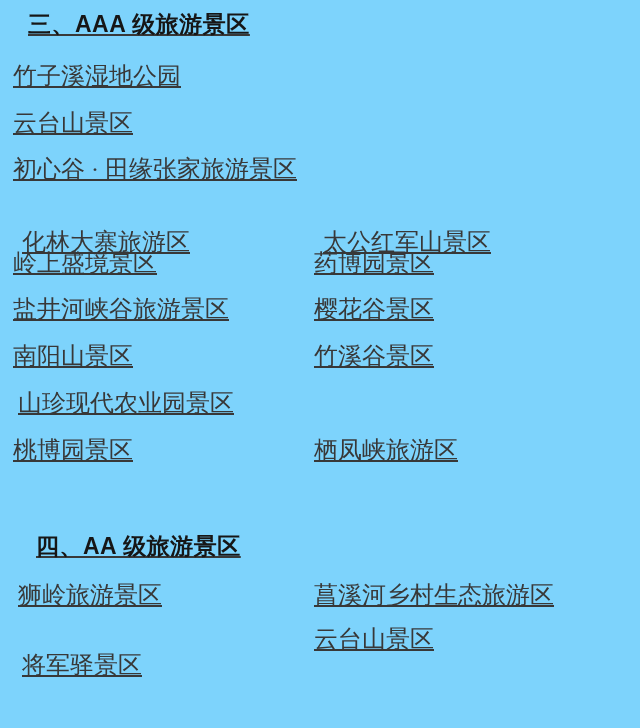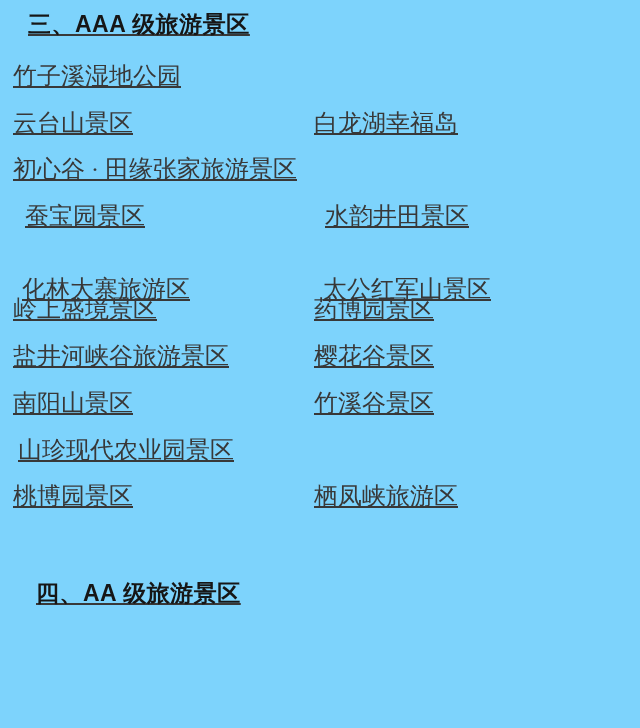--- a/index.html
+++ b/index.html
@@ -69,28 +69,23 @@
   <div class="doc">
 
     <div class="sec sec1">
       <div class="sec-heading">三、AAA 级旅游景区</div>
       <div class="rows">
         <div class="row">
           <div class="cell">竹子溪湿地公园</div>
         </div>
         <div class="row">
           <div class="cell">云台山景区</div>
-          <div class="cell">白龙湖幸福岛</div>
         </div>
         <div class="row">
           <div class="cell">初心谷 · 田缘张家旅游景区</div>
-        </div>
-        <div class="row">
-          <div class="cell ind12">蚕宝园景区</div>
-          <div class="cell ind11">水韵井田景区</div>
         </div>
         <div class="row">
           <div class="cell ind9">化林大寨旅游区</div>
           <div class="cell ind9">太公红军山景区</div>
         </div>
         <div class="row">
           <div class="cell">岭上盛境景区</div>
           <div class="cell">药博园景区</div>
         </div>
         <div class="row">
@@ -109,16 +104,26 @@
           <div class="cell">桃博园景区</div>
           <div class="cell">栖凤峡旅游区</div>
         </div>
       </div>
     </div>
 
     <div class="gap-between-sections"></div>
 
     <div class="sec sec2">
       <div class="sec-heading">四、AA 级旅游景区</div>
+      <div class="rows">
+        <div class="row">
+          <div class="cell ind5">狮岭旅游景区</div>
+          <div class="cell">菖溪河乡村生态旅游区</div>
+        </div>
+        <div class="row">
+          <div class="cell ind9">将军驿景区</div>
+          <div class="cell">云台山景区</div>
+        </div>
+      </div>
     </div>
 
   </div>
 </div>
 
 </body></html>

